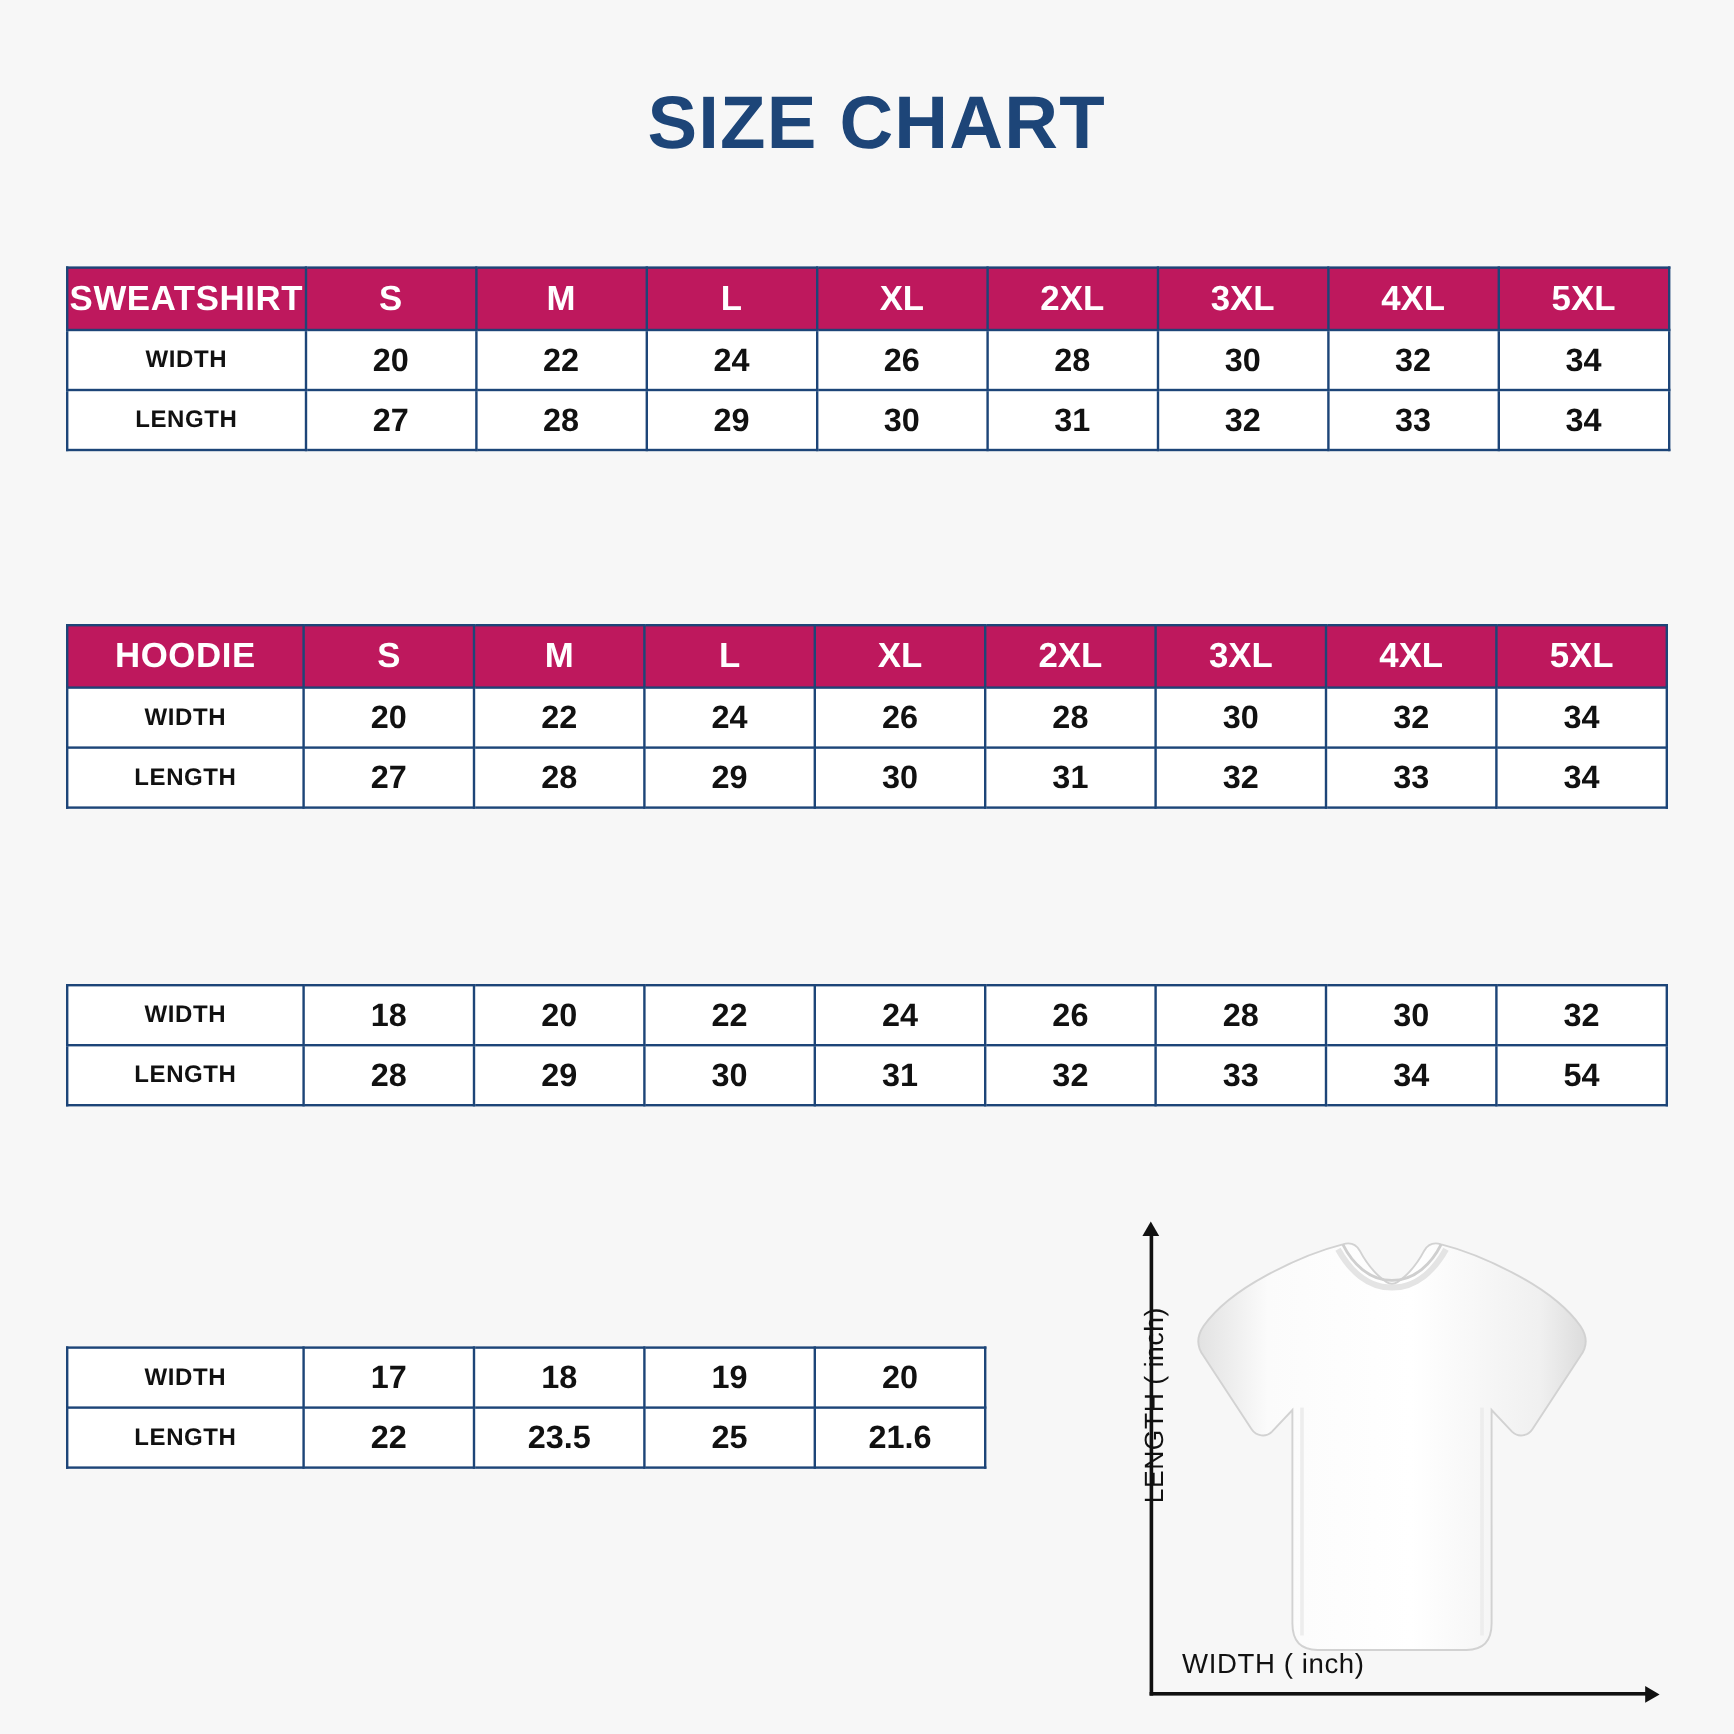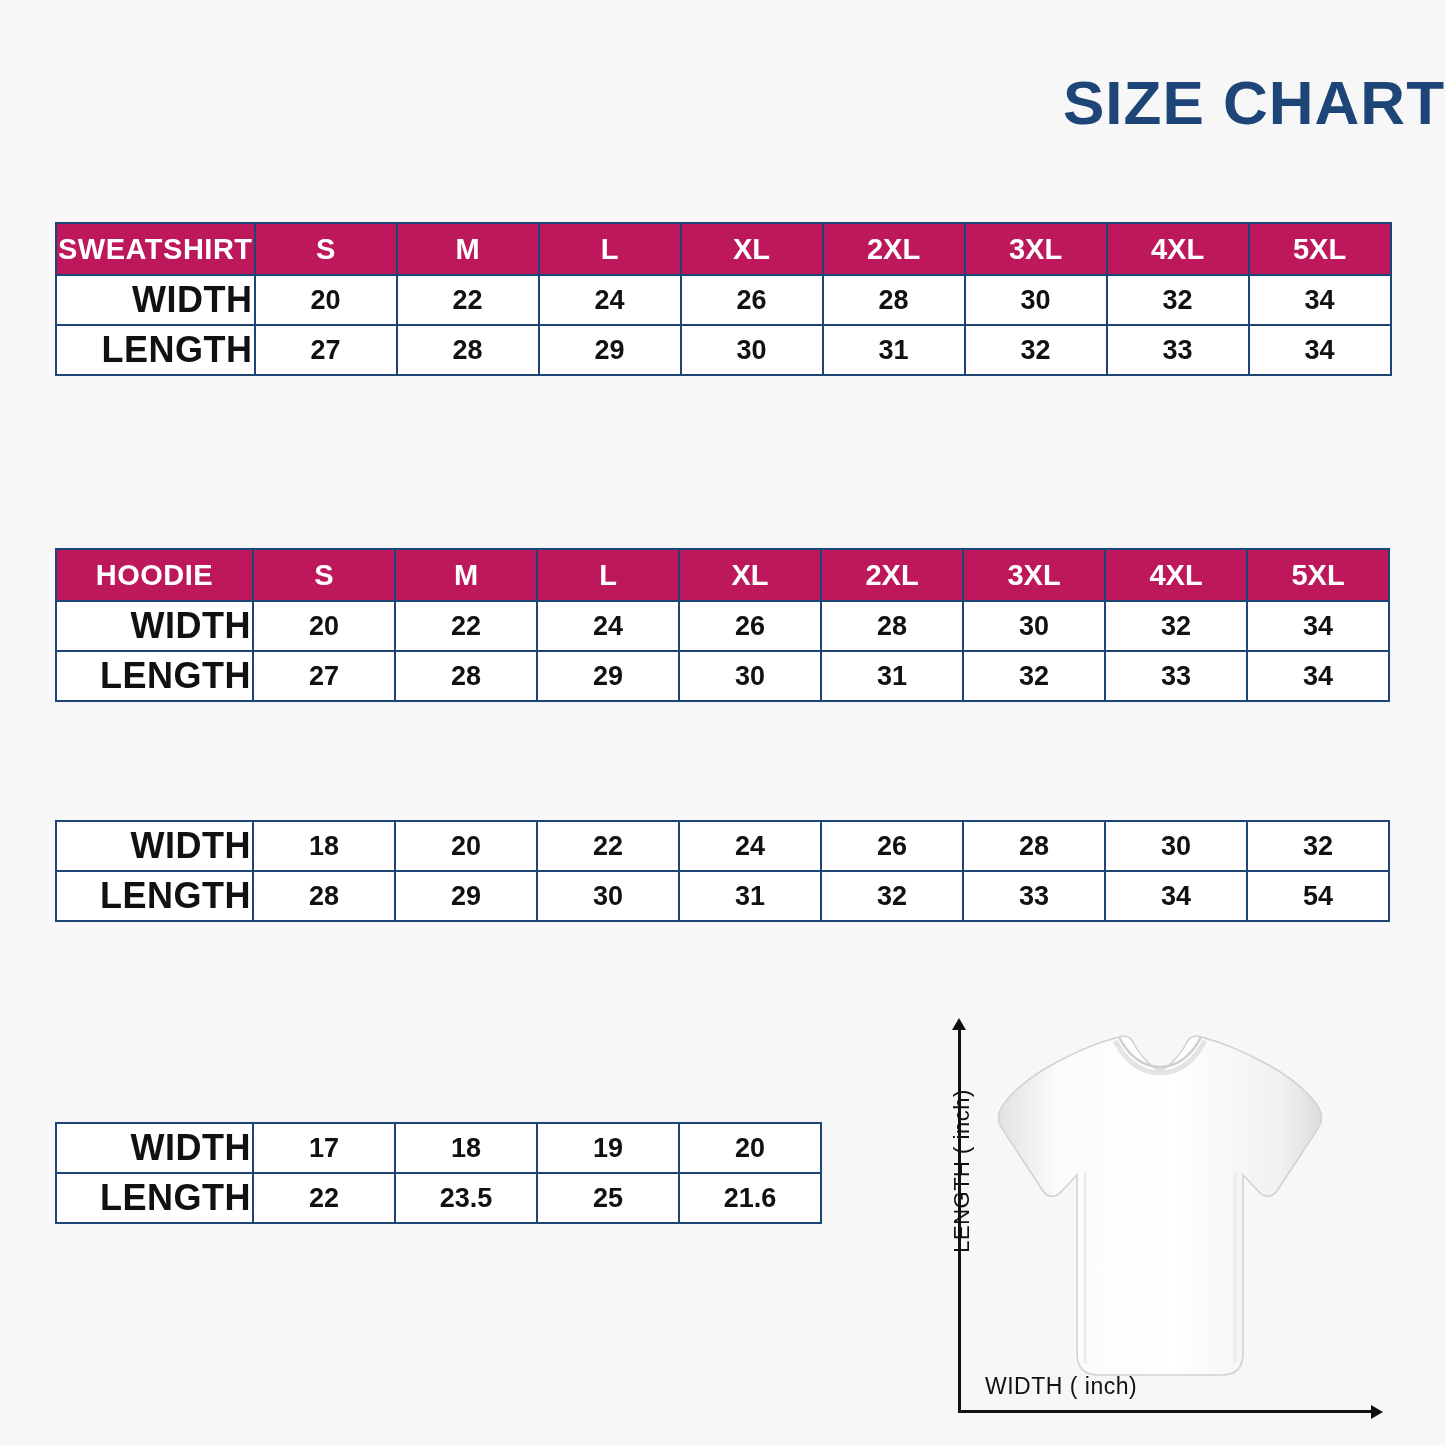--- a/index.html
+++ b/index.html
@@ -14,21 +14,21 @@
     position: relative;
     overflow: hidden;
   }
   .page {
     position: relative;
     width: 1445px;
     height: 1445px;
     box-sizing: border-box;
   }
   .title {
-    text-align: right;
+    text-align: center;
     color: #1d4578;
     font-size: 62px;
     font-weight: bold;
     letter-spacing: 1px;
     padding-top: 72px;
     line-height: 1;
     padding-left: 16px;
   }
   .table-block {
     position: absolute;
@@ -53,23 +53,22 @@
     background: #be185d;
     color: #ffffff;
     border: 2px solid #1d4578;
     font-size: 29px;
     height: 52px;
   }
   table.size-table tr.head td.label {
     text-align: center;
   }
   table.size-table td.rowlabel {
-    font-size: 36px;
+    font-size: 20px;
     letter-spacing: 0.5px;
-    text-align: right;
   }
   table.size-table tr.head td.label {
     letter-spacing: 0.5px;
   }
   
   .big col.c0 { width: 197px; }
   .big col.c { width: 142px; }
   .kid col.c0 { width: 197px; }
   .kid col.c { width: 142px; }
 
@@ -193,21 +192,21 @@
         <td>30</td>
         <td>31</td>
         <td>32</td>
         <td>33</td>
         <td>34</td>
       </tr>
     </tbody>
       </table>
   </div>
 
-  <div class="table-block" style="top:548px;">
+  <div class="table-block" style="top:520px;">
     <table class="size-table big">
       <colgroup>
           <col class="c0">
           <col class="c">
           <col class="c">
           <col class="c">
           <col class="c">
           <col class="c">
           <col class="c">
           <col class="c">

